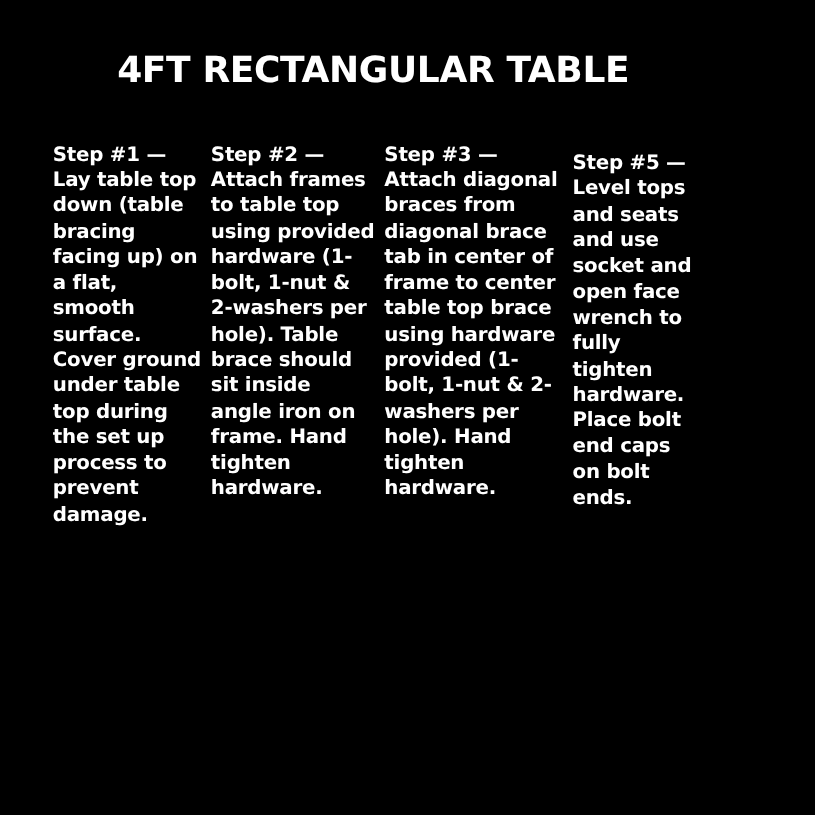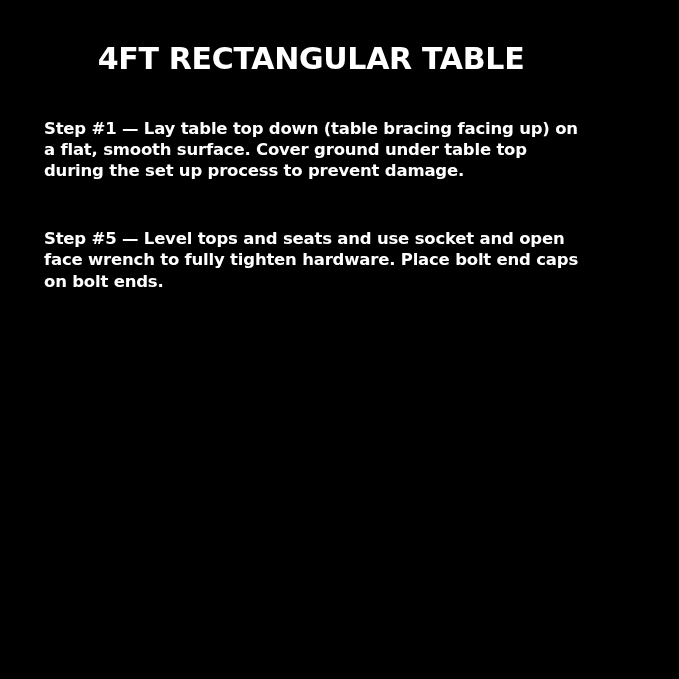--- a/index.html
+++ b/index.html
@@ -34,21 +34,21 @@
     text-align: center;
     font-size: 22px;
     font-weight: bold;
     letter-spacing: -0.2px;
     line-height: 1.1;
     margin: 12px 0 0 0;
   }
   .steps {
     margin-top: 26px;
     display: flex;
-    flex-direction: column;
+    flex-direction: row;
     justify-content: flex-end;
   }
   .step {
     font-size: 16.5px;
     font-weight: bold;
     line-height: 1.30;
     letter-spacing: -0.2px;
     margin-bottom: 22px;
     padding-left: 4px;
     padding-right: 2px;
@@ -58,15 +58,17 @@
     margin-top: 24px;
   }
 </style>
 </head>
 <body>
 
 <div class="page">
   <h1 class="title">4FT RECTANGULAR TABLE</h1>
   <div class="steps">
     <p class="step">Step #1  —  Lay table top down (table bracing facing up) on a flat, smooth surface. Cover ground under table top during the set up process to prevent damage.</p>
+    <p class="step">Step #2  —  Attach frames to table top using provided hardware (1-bolt, 1-nut &amp; 2-washers per hole). Table brace should sit inside angle iron on frame. Hand tighten hardware.</p>
+    <p class="step">Step #3  —  Attach diagonal braces from diagonal brace tab in center of frame to center table top brace using hardware provided (1-bolt, 1-nut &amp; 2-washers per hole). Hand tighten hardware.</p>
     <p class="step">Step #5  —  Level tops and seats and use socket and open face wrench to fully tighten hardware. Place bolt end caps on bolt ends.</p>
   </div>
 </div>
 
 </body></html>

